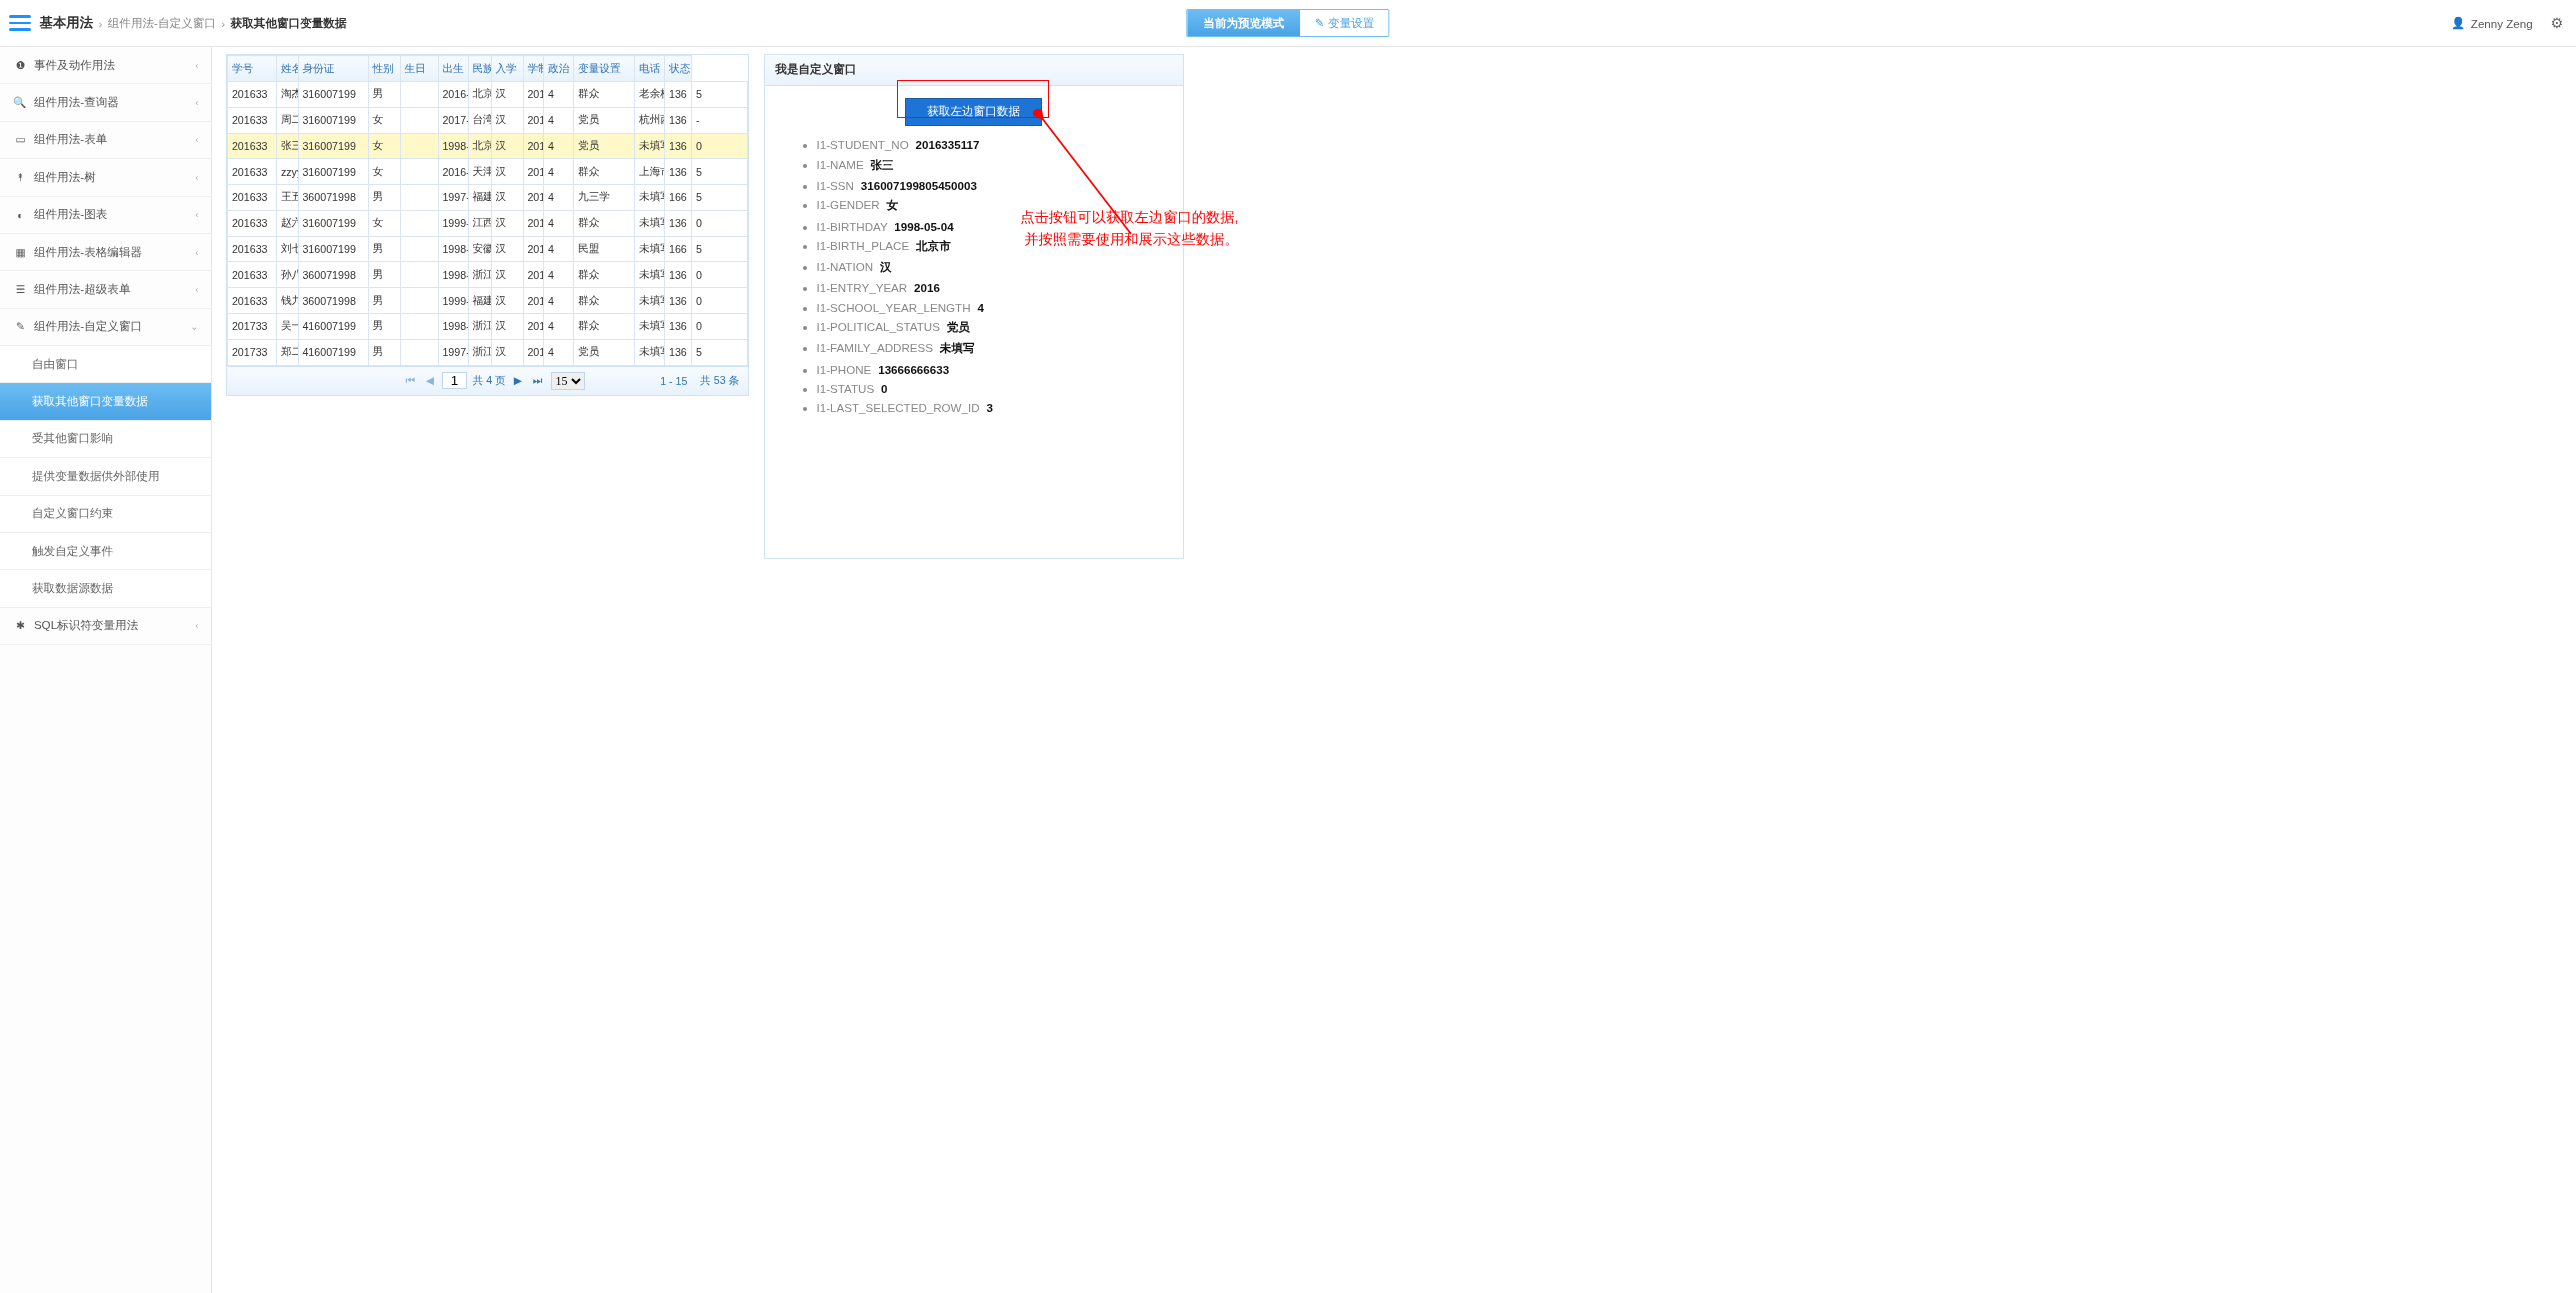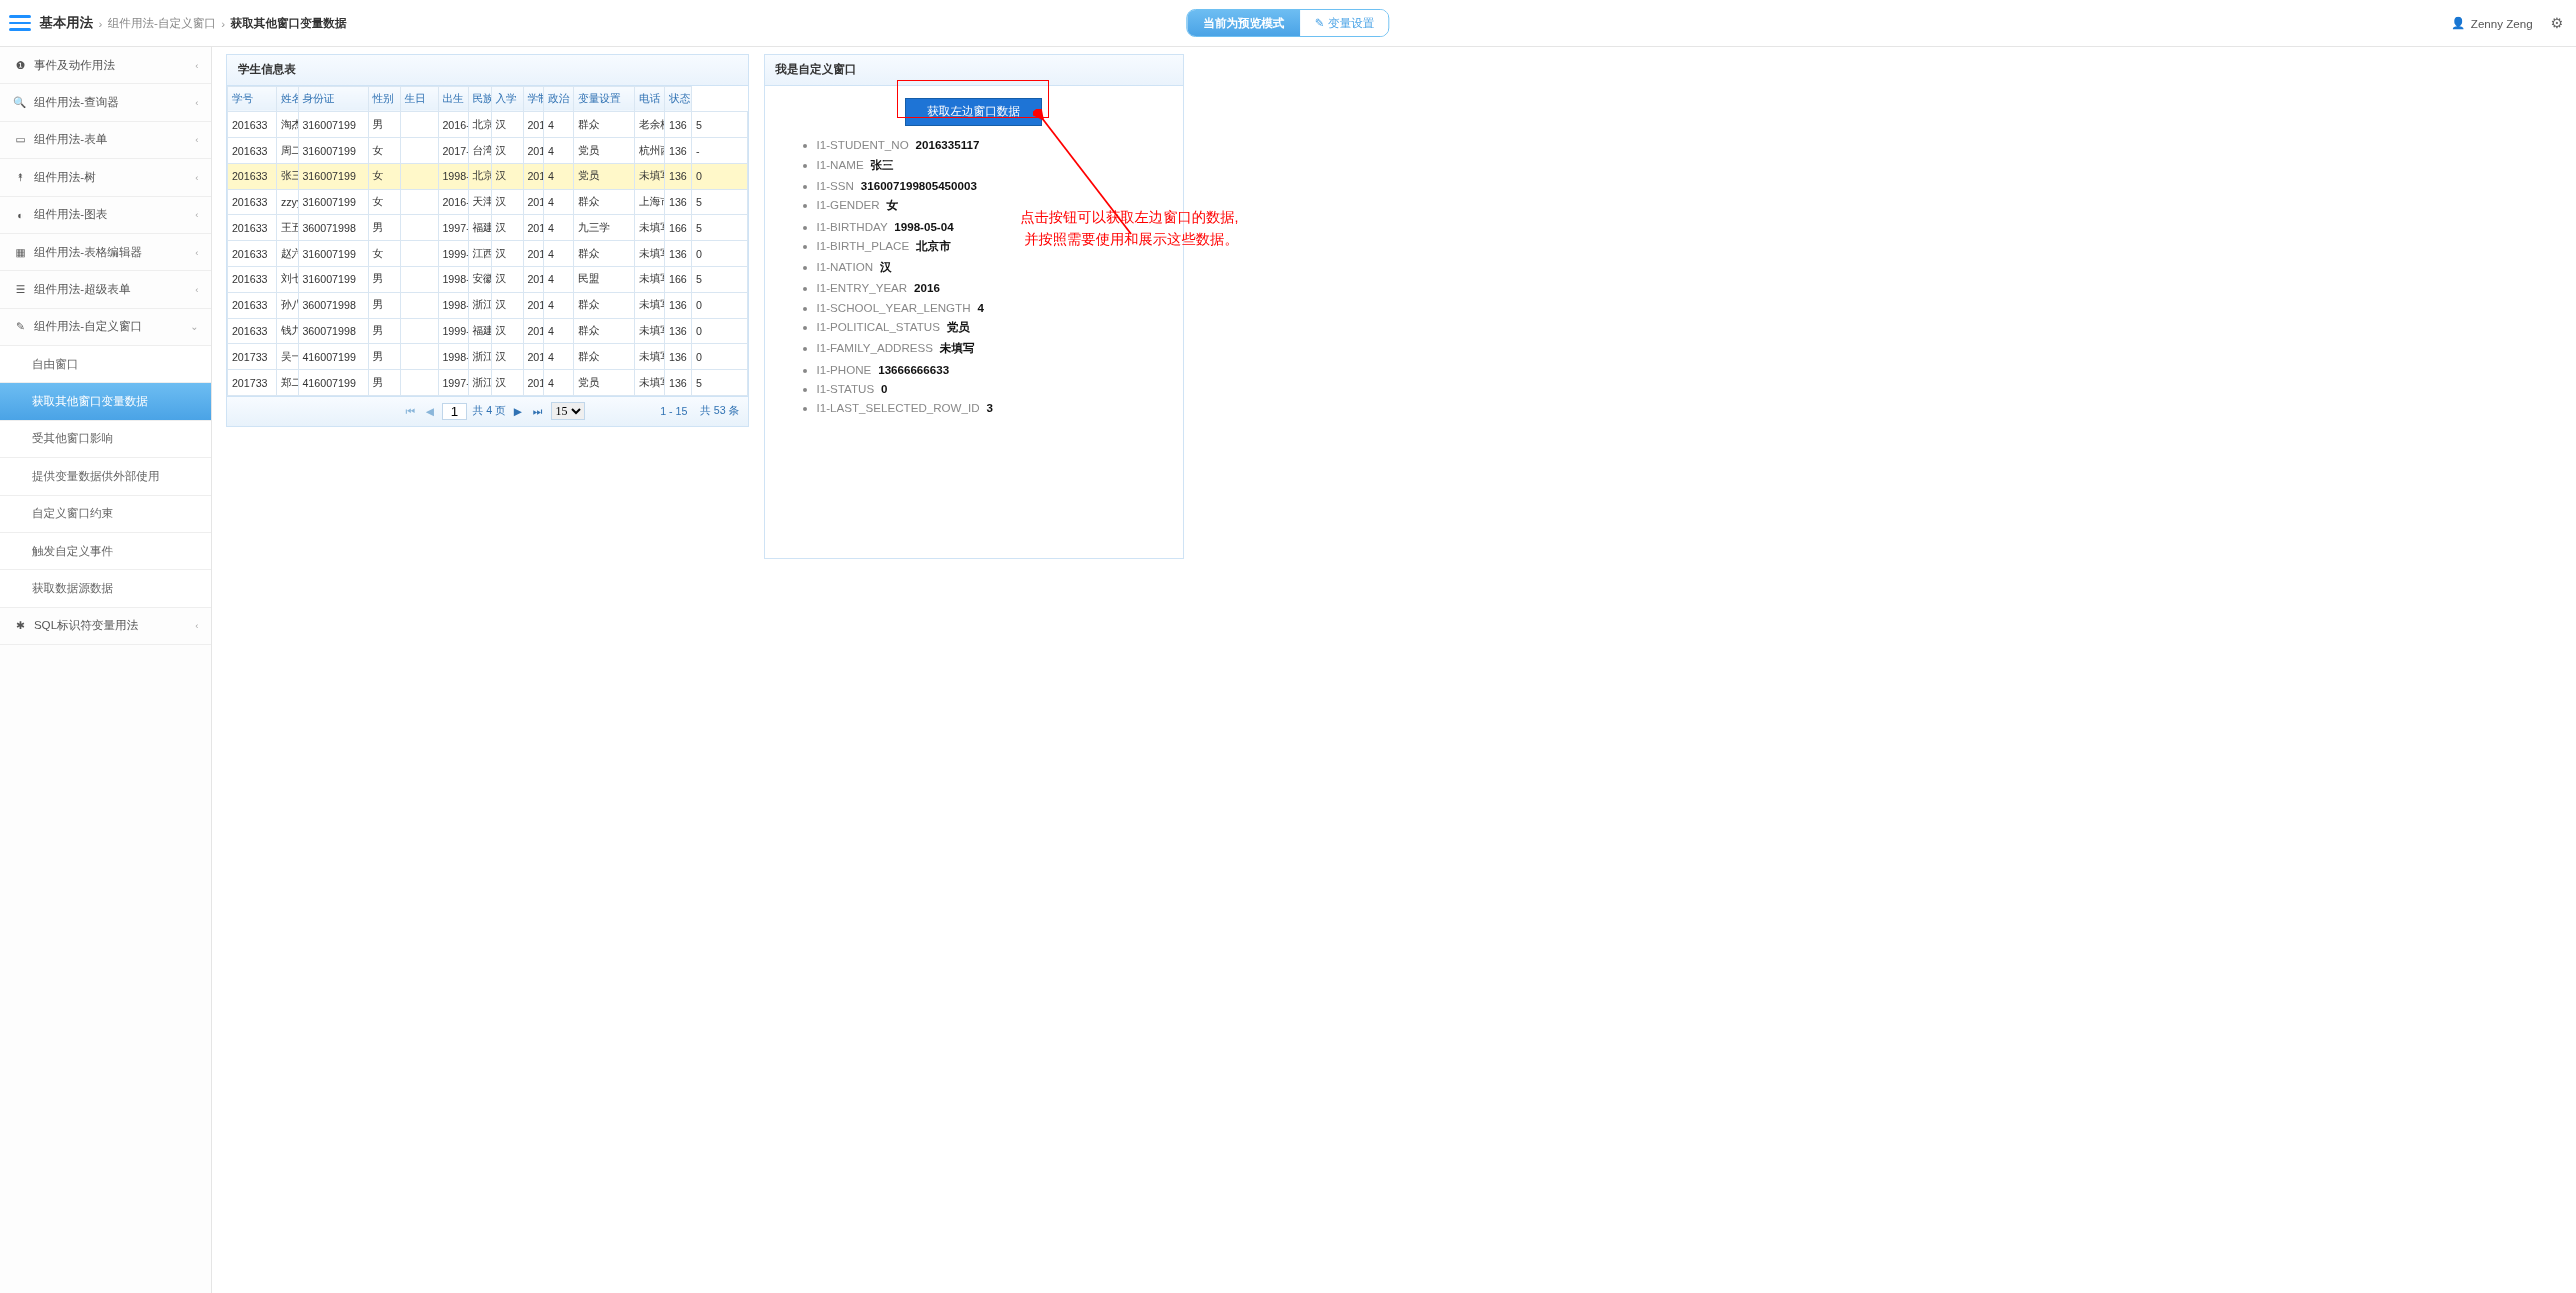--- a/index.html
+++ b/index.html
@@ -8,21 +8,21 @@
 
 .topbar { height: 47px; display: flex; align-items: center; border-bottom: 0.9px solid #e5e5e5; padding: 0 9px; position: relative; }
 .menu-toggle { width: 21.5px; height: 21.5px; display: flex; flex-direction: column; justify-content: center; gap: 3.6px; margin-right: 9px; cursor: pointer; }
 .menu-toggle span { height: 2.7px; background: #1e90ff; border-radius: 1.8px; }
 .breadcrumb { display: flex; align-items: center; gap: 5.4px; }
 .breadcrumb .root { font-weight: bold; font-size: 13.4px; }
 .breadcrumb .sep { color: #999; }
 .breadcrumb .leaf { font-weight: bold; }
 .breadcrumb .mid { color: #888; }
 
-.preview-wrap { position: absolute; left: 50%; transform: translateX(-50%); display: flex; align-items: center; gap: 0; border: 1.8px solid #6ec0f2; border-radius: 9px; overflow: hidden; justify-content: space-between; }
+.preview-wrap { position: absolute; left: 50%; transform: translateX(-50%); display: flex; align-items: center; gap: 0; border: 1.8px solid #6ec0f2; border-radius: 1px; overflow: hidden; justify-content: space-between; }
 .preview-label { background: linear-gradient(#6dbdf2, #4aa3e6); color: #fff; padding: 5.4px 16px; font-weight: bold; }
 .var-settings { background: #fff; color: #4aa3e6; padding: 5.4px 14.3px; cursor: pointer; display: flex; align-items: center; gap: 3.6px; }
 
 .user-area { margin-left: auto; display: flex; align-items: center; gap: 5.4px; color: #555; }
 .gear { margin-left: 12.5px; font-size: 14.3px; color: #666; cursor: pointer; padding-right: 3.6px; }
 
 
 .layout { display: flex; height: calc(100vh - 47px); }
 .sidebar { width: 212px; border-right: 0.9px solid #e5e5e5; overflow-y: auto; background: #fdfdfd; }
 .main { flex: 1; padding: 7.2px 14.3px; display: flex; gap: 14.3px; align-items: flex-start; overflow: hidden; }
@@ -154,21 +154,20 @@
       <div class="nav-item">
         <span class="icon">✱</span>
         <span>SQL标识符变量用法</span>
         <span class="chev">‹</span>
       </div>
     </div>
 
   <div class="main">
 
     <div class="panel panel-left">
-      <div class="panel-header">学生信息表</div>
       <table>
         <thead>
             <tr id="thead-row">
               <th style="width: 49px; margin-top: 28px;">学号</th>
               <th style="width: 21.5px;">姓名</th>
               <th style="width: 70px;">身份证</th>
               <th style="width: 32px;">性别</th>
               <th style="width: 38px;">生日</th>
               <th style="width: 30px;">出生</th>
               <th style="width: 23px;">民族</th>

